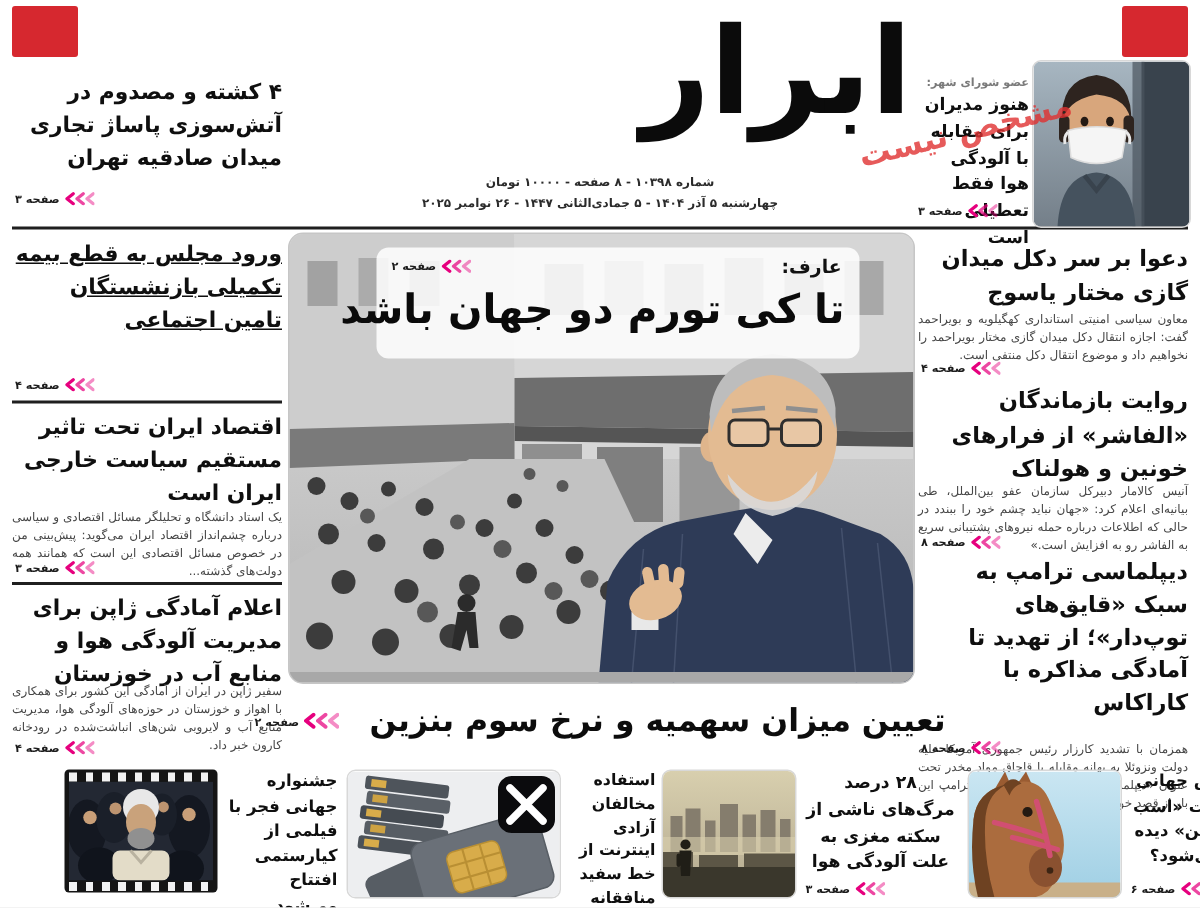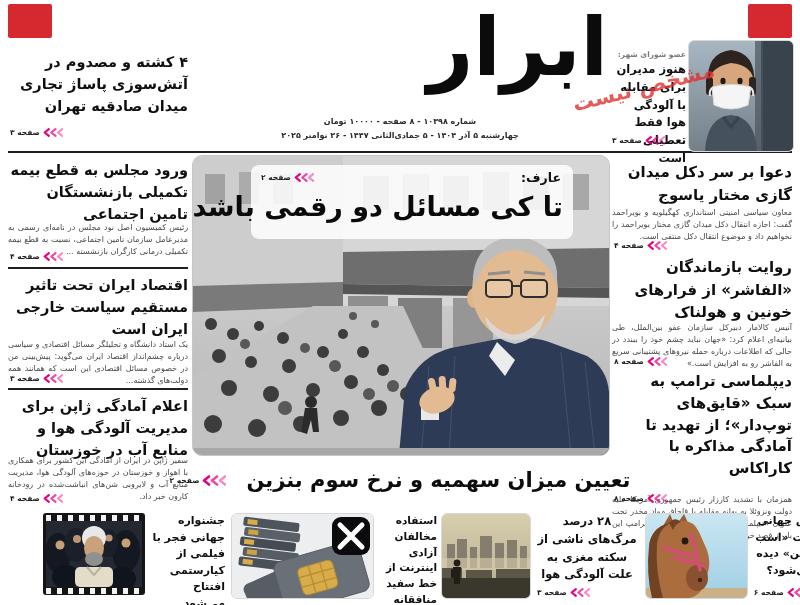--- a/index.html
+++ b/index.html
@@ -14,21 +14,21 @@
   .mast-info{position:absolute;left:270px;width:260px;text-align:center;
              font-size:8px;color:#2b2b2b;font-weight:bold;}
   
   .hl{font-weight:bold;color:#0f0f0f;text-align:right;}
   .hl15{font-size:14.5px;line-height:1.5;}
   .hl15b{font-size:15px;line-height:1.5;}
   .hl11{font-size:11.5px;line-height:1.55;}
   .hlbox{font-size:11px;line-height:1.5;}
   .body8{font-size:8px;line-height:1.5;color:#474747;text-align:justify;text-align-last:right;}
   
-  .pgmark{display:flex;direction:ltr;align-items:center;gap:3px;}
+  .pgmark{display:flex;direction:ltr;align-items:flex-end;gap:3px;}
   .pg-label{font-size:7.5px;font-weight:bold;color:#1c1c1c;white-space:nowrap;}
   .chev{display:block;}
   .chev path{fill:none;stroke:#e6007e;stroke-width:2.6;stroke-linecap:round;stroke-linejoin:round;}
   
   .main-photo{position:absolute;left:192px;top:155px;width:416px;height:299px;
               border:1px solid #c6c6c6;border-radius:10px;overflow:hidden;background:#cfcfcf;}
   .overlay-box{position:absolute;left:58px;top:9px;width:322px;height:74px;
                background:rgba(255,255,255,.86);border-radius:8px;}
   .overlay-kicker{position:absolute;right:12px;top:5px;font-size:12.5px;font-weight:bold;color:#111;}
   .overlay-hl{position:absolute;right:10px;left:10px;top:26px;text-align:center;
@@ -67,22 +67,21 @@
   <div class="abs hl hl15" style="left:8px;top:52px;width:180px;">۴ کشته و مصدوم در آتش‌سوزی پاساژ تجاری میدان صادقیه تهران</div>
   <div class="abs pgmark" style="left:10px;top:128px;">
     <span class="pg-label">صفحه ۳</span>
     <svg class="chev" viewBox="0 0 24 10" width="20" height="9">
         <path d="M7 1 2 5l5 4"></path>
         <path d="M15 1 10 5l5 4" opacity=".72"></path>
         <path d="M23 1 18 5l5 4" opacity=".45"></path>
       </svg>
   </div>
 
-  <div class="abs hl hl15" style="left:8px;top:160px;width:180px;">ورود مجلس به قطع بیمه تکمیلی بازنشستگان تامین اجتماعی</div>
-  <div class="abs body8" style="left:8px;top:222px;width:180px;">رئیس کمیسیون اصل نود مجلس در نامه‌ای رسمی به مدیرعامل سازمان تامین اجتماعی، نسبت به قطع بیمه تکمیلی درمانی کارگران بازنشسته ...</div>
+  <div class="abs hl hl15" style="left:8px;top:160px;width:180px;text-decoration:underline;">ورود مجلس به قطع بیمه تکمیلی بازنشستگان تامین اجتماعی</div>
   <div class="abs pgmark" style="left:10px;top:252px;">
     <span class="pg-label">صفحه ۴</span>
     <svg class="chev" viewBox="0 0 24 10" width="20" height="9">
         <path d="M7 1 2 5l5 4"></path>
         <path d="M15 1 10 5l5 4" opacity=".72"></path>
         <path d="M23 1 18 5l5 4" opacity=".45"></path>
       </svg>
   </div>
   <div class="rule" style="left:8px;top:267px;width:180px;height:1.6px;"></div>
 
@@ -270,21 +269,21 @@
         <ellipse cx="244" cy="244" rx="18" ry="13" fill="#e3bb92" transform="rotate(-18 244 244)"></ellipse>
         <rect x="236" y="222" width="7" height="16" rx="3.5" fill="#e3bb92" transform="rotate(-12 239 230)"></rect>
         <rect x="246" y="220" width="7" height="16" rx="3.5" fill="#e3bb92" transform="rotate(-4 249 228)"></rect>
         <rect x="256" y="222" width="7" height="14" rx="3.5" fill="#e3bb92" transform="rotate(6 259 229)"></rect>
       </g>
       <rect x="0" y="292" width="416" height="7" fill="#a8a8a8"></rect>
     </svg>
 
     <div class="overlay-box">
       <div class="overlay-kicker">عارف:</div>
-      <div class="overlay-hl">تا کی مسائل دو رقمی باشد</div>
+      <div class="overlay-hl">تا کی تورم دو جهان باشد</div>
       <div class="pgmark" style="position:absolute;left:10px;top:8px;">
         <span class="pg-label">صفحه ۲</span>
         <svg class="chev" viewBox="0 0 24 10" width="20" height="9">
             <path d="M7 1 2 5l5 4"></path>
             <path d="M15 1 10 5l5 4" opacity=".72"></path>
             <path d="M23 1 18 5l5 4" opacity=".45"></path>
           </svg>
       </div>
     </div>
   </div>

